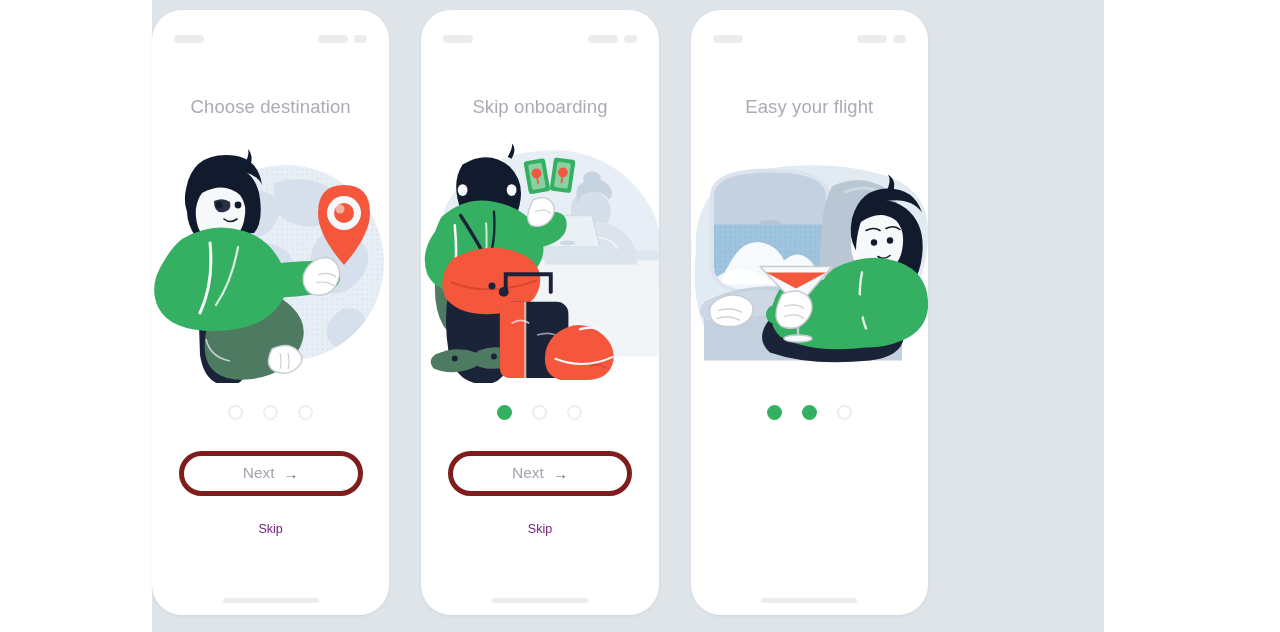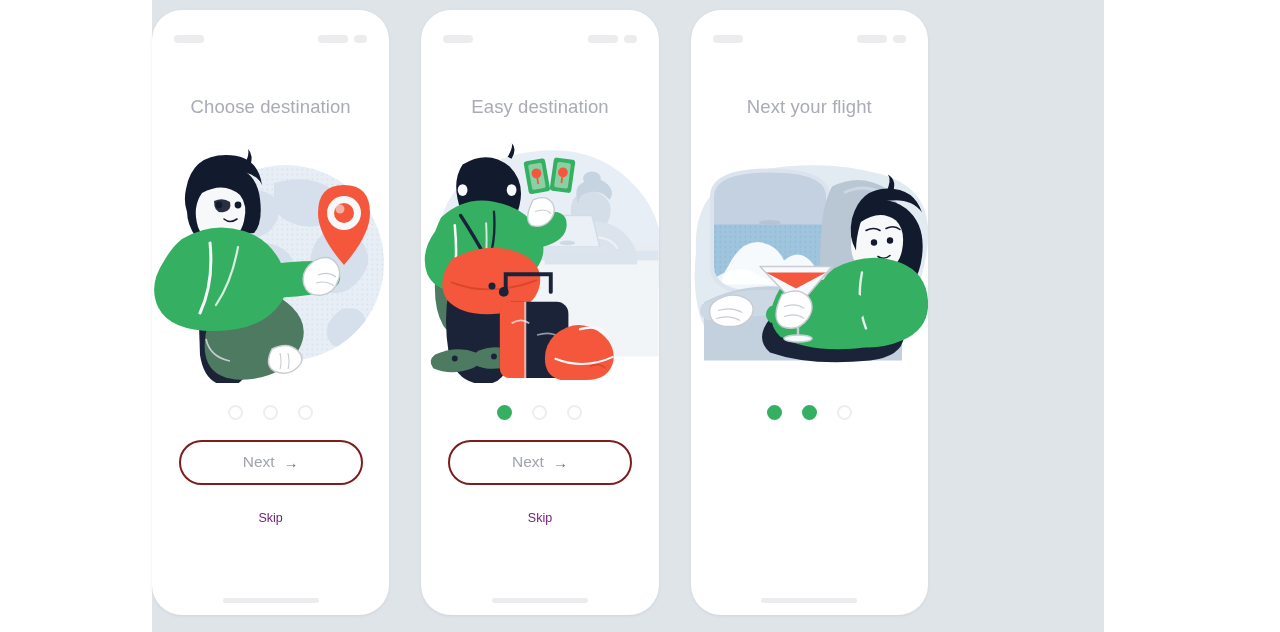--- a/index.html
+++ b/index.html
@@ -106,25 +106,25 @@
     border: 2px solid #eceef0;
     background: transparent;
   }
   .dot.filled {
     background: #35b062;
     border-color: #35b062;
   }
 
   
   .cta {
-    margin-top: 20px;
+    margin-top: 31px;
     width: 184px;
     height: 45px;
     border-radius: 24px;
-    border: 2px solid #7f1d1d;
+    border: 5px solid #7f1d1d;
     background: #ffffff;
     color: #a0a4ab;
     font-size: 15.5px;
     font-family: "Liberation Sans", sans-serif;
     display: flex;
     align-items: center;
     justify-content: center;
     gap: 9px;
     cursor: pointer;
   }
@@ -250,21 +250,21 @@
 
     <div class="phone">
       <div class="statusbar">
         <div class="pill pill-time"></div>
         <div class="status-right">
           <div class="pill pill-icons"></div>
           <div class="pill pill-batt"></div>
         </div>
       </div>
 
-      <div class="title">Easy destination</div>
+      <div class="title">Skip onboarding</div>
 
       <div class="illus-wrap">
         <svg viewBox="0 0 250 245" xmlns="http://www.w3.org/2000/svg">
           <defs>
             <pattern id="dots2" width="5" height="5" patternUnits="userSpaceOnUse">
               <circle cx="1.4" cy="1.4" r="0.85" fill="#1b2339" opacity="0.5"></circle>
             </pattern>
             <pattern id="dots2g" width="5" height="5" patternUnits="userSpaceOnUse">
               <circle cx="1.4" cy="1.4" r="0.85" fill="#2f7f56" opacity="0.5"></circle>
             </pattern>
@@ -369,21 +369,21 @@
 
     <div class="phone">
       <div class="statusbar">
         <div class="pill pill-time"></div>
         <div class="status-right">
           <div class="pill pill-icons"></div>
           <div class="pill pill-batt"></div>
         </div>
       </div>
 
-      <div class="title">Next your flight</div>
+      <div class="title">Easy your flight</div>
 
       <div class="illus-wrap">
         <svg viewBox="0 0 250 205" xmlns="http://www.w3.org/2000/svg">
           <defs>
             <pattern id="dots3" width="5" height="5" patternUnits="userSpaceOnUse">
               <circle cx="1.4" cy="1.4" r="0.85" fill="#6f93b8" opacity="0.6"></circle>
             </pattern>
             <pattern id="dots3g" width="5" height="5" patternUnits="userSpaceOnUse">
               <circle cx="1.4" cy="1.4" r="0.85" fill="#2f7f56" opacity="0.5"></circle>
             </pattern>

